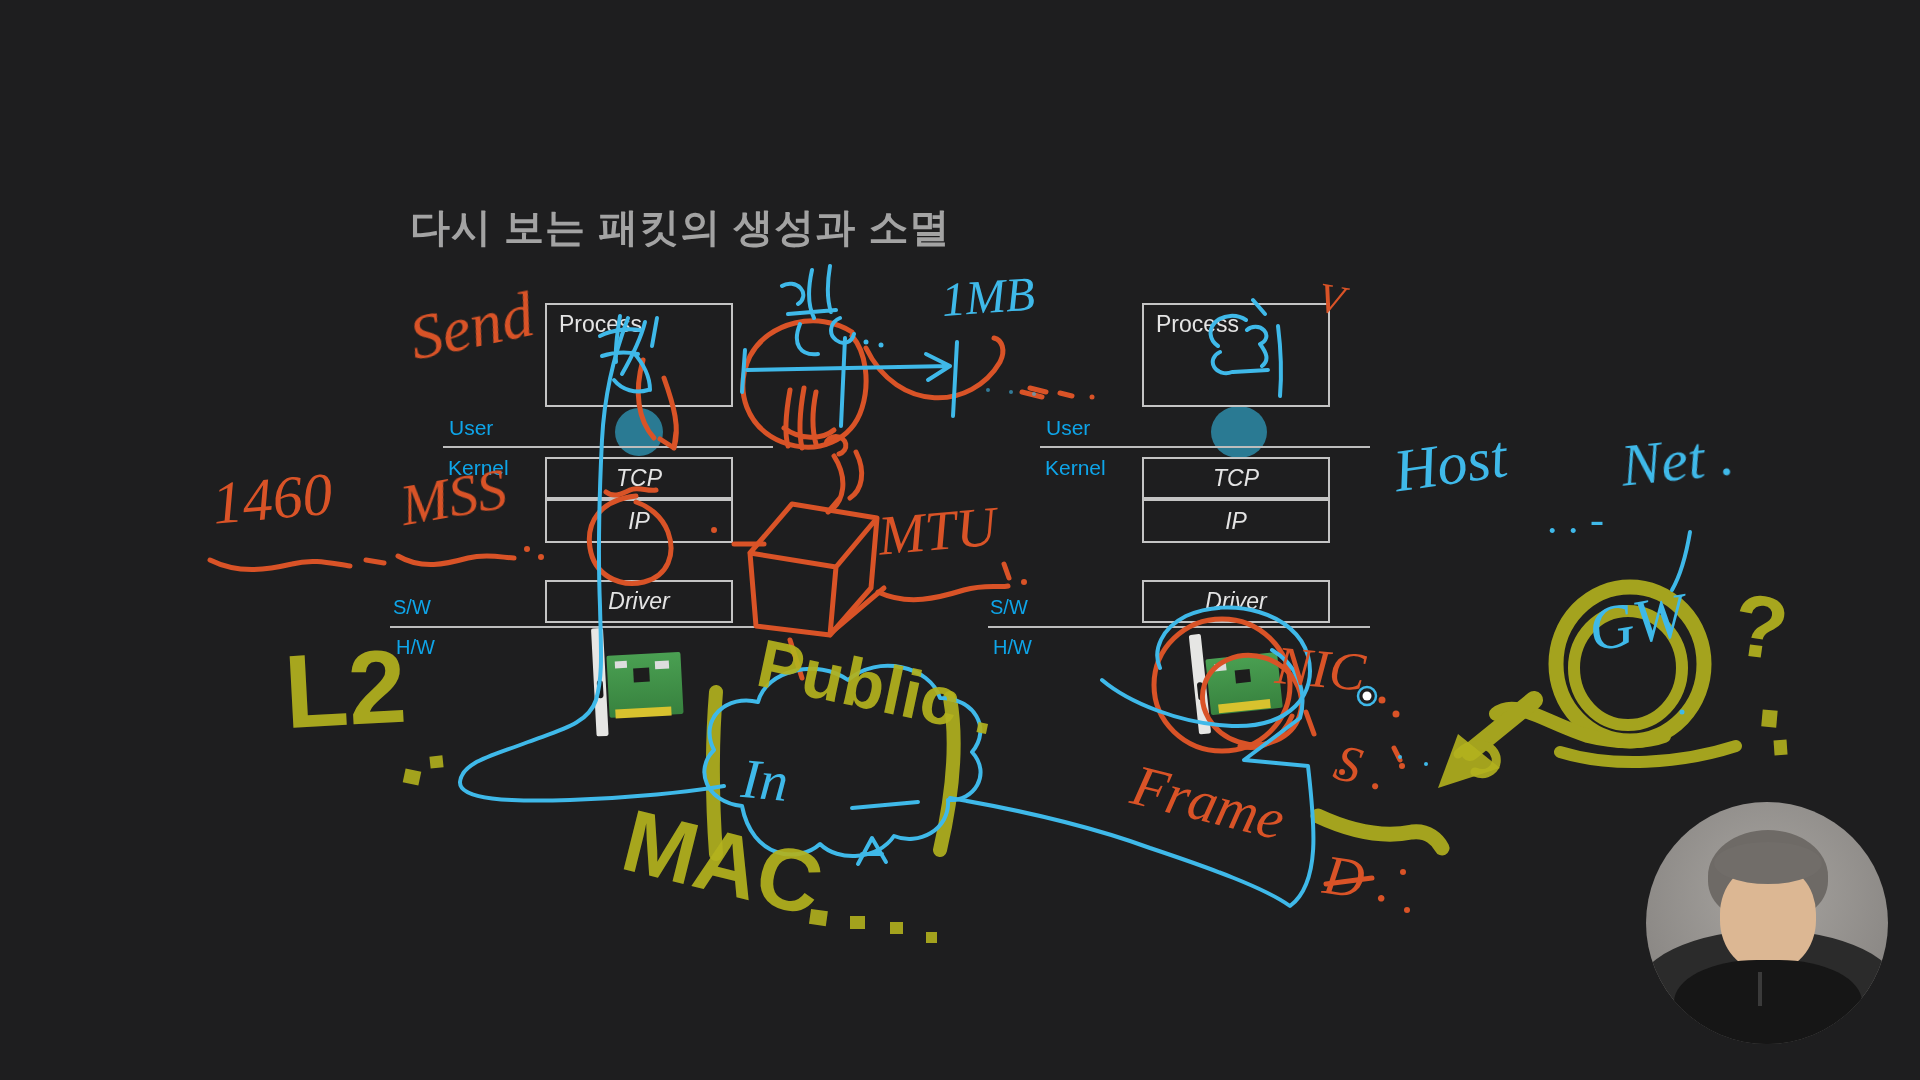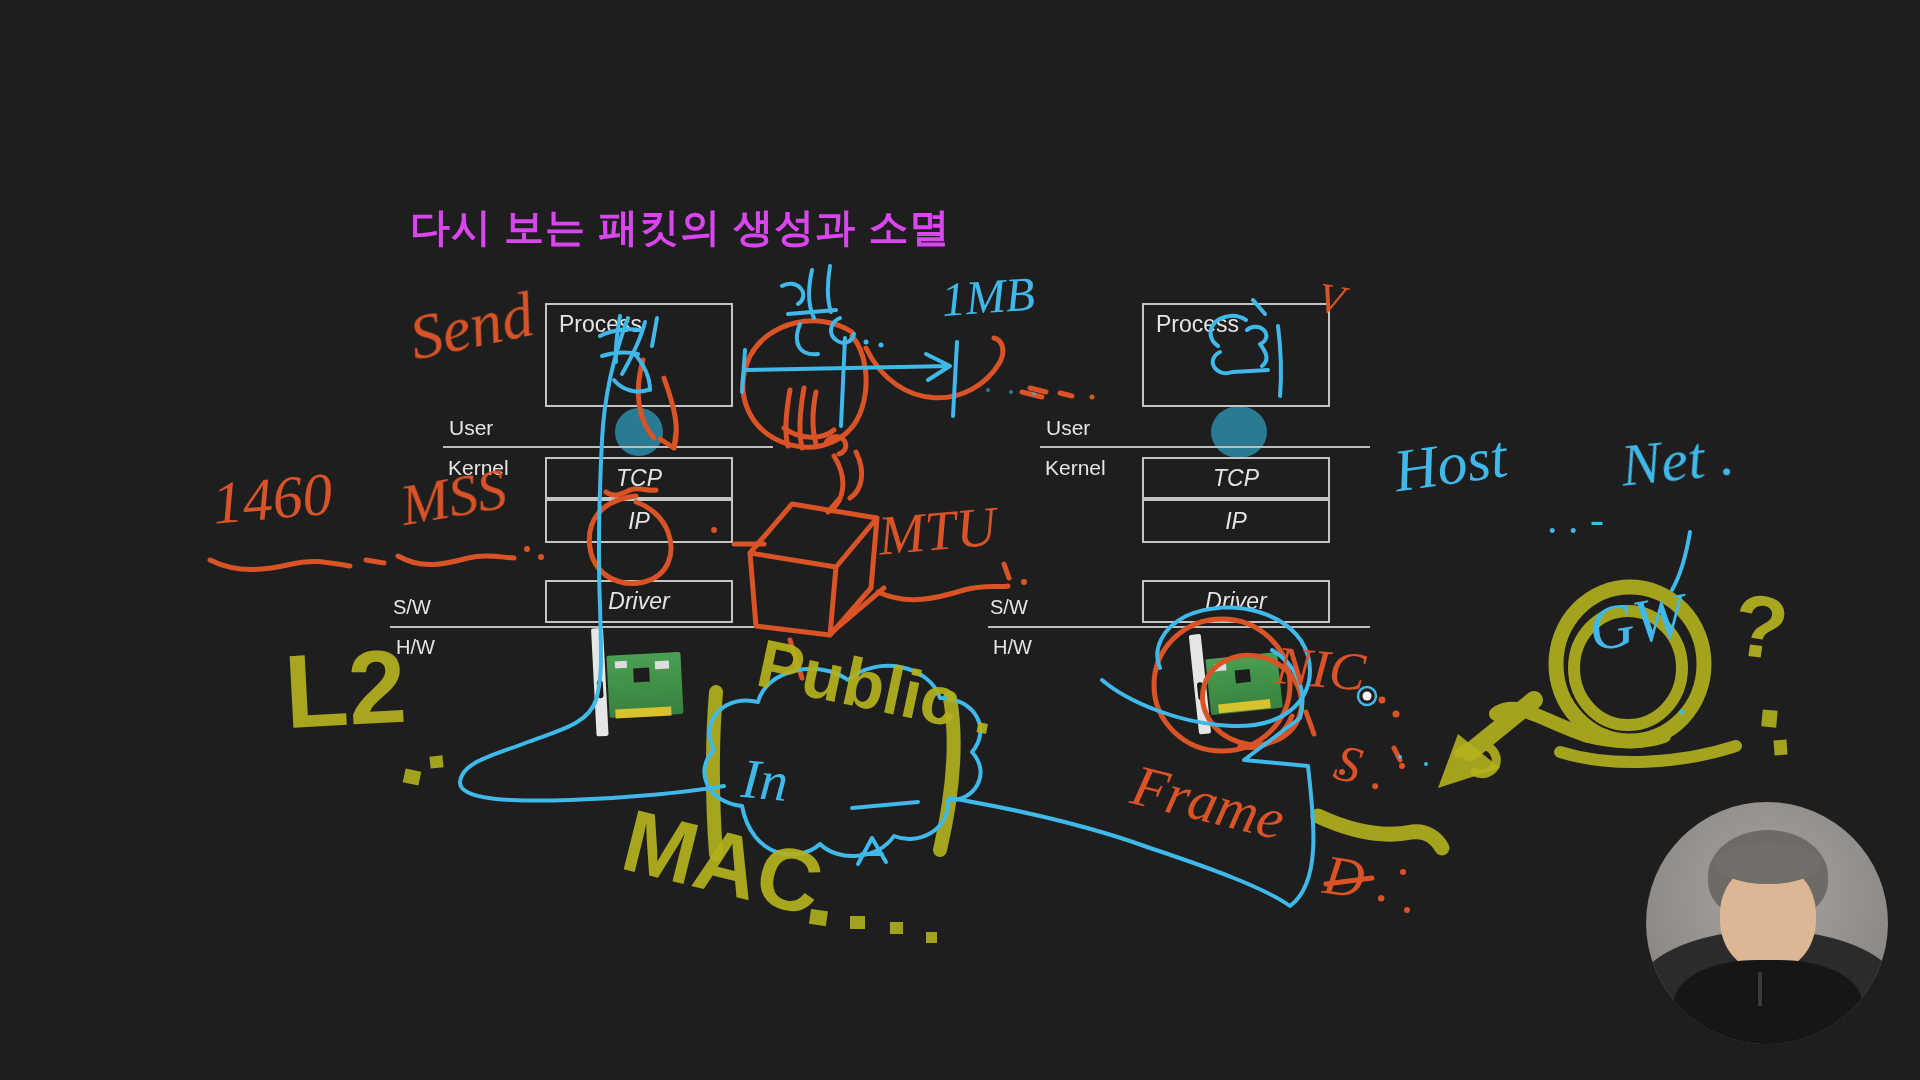--- a/index.html
+++ b/index.html
@@ -1,22 +1,22 @@
 <!DOCTYPE html>
 <html style="--background: #1e1e1f; --diagram-stroke: #c4c4c4; --pen-orange: #d95327; --pen-cyan: #3fb9e9; --pen-yellow: #b3b21e; --highlight-teal: #2b7f9a;"><head>
 <meta charset="utf-8">
 <style>
   html,body{margin:0;padding:0;background:#000;}
   #stage{position:relative;width:1920px;height:1080px;background:var(--background,#1e1e1f);overflow:hidden;
          font-family:"Liberation Sans",sans-serif;}
-  .title{position:absolute;left:410px;top:200px;font-size:40px;font-weight:700;color:#d946ef;letter-spacing:1px;}
+  .title{position:absolute;left:410px;top:200px;font-size:40px;font-weight:700;color:#a3a3a3;letter-spacing:1px;}
   .box{position:absolute;border:2px solid var(--diagram-stroke,#c4c4c4);color:#e4e4e4;box-sizing:border-box;}
   .box.centered{display:flex;align-items:center;justify-content:center;font-size:23px;font-style:italic;}
   .proc-label{position:absolute;left:12px;top:6px;font-size:23px;color:#e4e4e4;}
-  .layer-label{position:absolute;font-size:21px;color:#e5e5e5;text-align:center;}
+  .layer-label{position:absolute;font-size:21px;color:#0ea5e9;text-align:center;}
   .hline{position:absolute;height:2px;background:#bdbdbd;}
   .teal-dot{position:absolute;border-radius:50%;background:var(--highlight-teal,#2b7f9a);opacity:.95;}
   .anno{position:absolute;font-style:italic;font-family:"Liberation Serif",serif;white-space:nowrap;transform-origin:left top;line-height:1;}
   .anno.orange{color:var(--pen-orange,#d95327);}
   .anno.cyan{color:var(--pen-cyan,#3fb9e9);}
   .anno.marker{font-family:"Liberation Sans",sans-serif;font-style:normal;font-weight:700;color:var(--pen-yellow,#b3b21e);opacity:.92;}
   #ink{position:absolute;left:0;top:0;pointer-events:none;}
   .nic{position:absolute;}
   .nic .bracket{position:absolute;left:0;top:0;width:12px;background:#e6e6e4;border-radius:2px;}
   .nic .slot{position:absolute;left:3px;width:6px;height:18px;background:#1a1a1a;border-radius:3px;}

